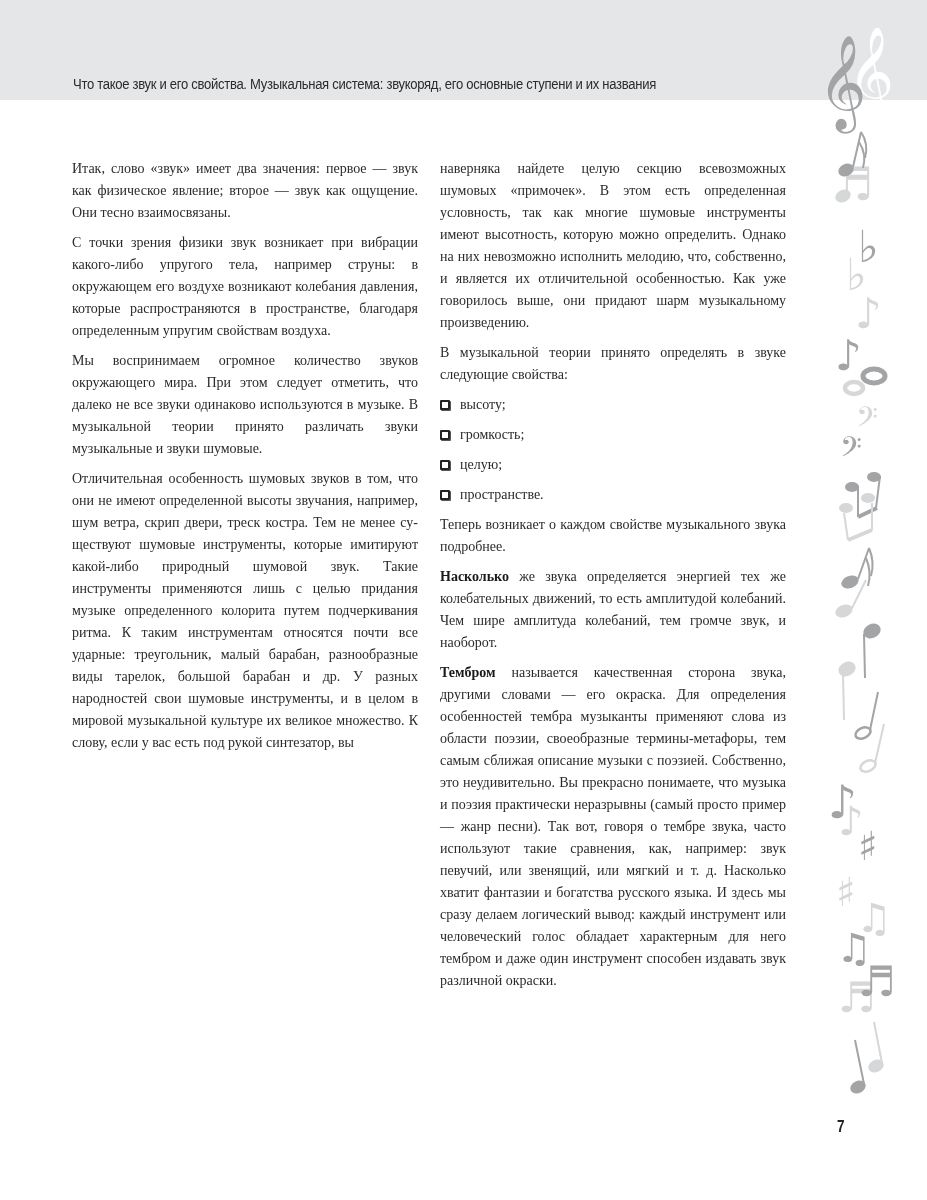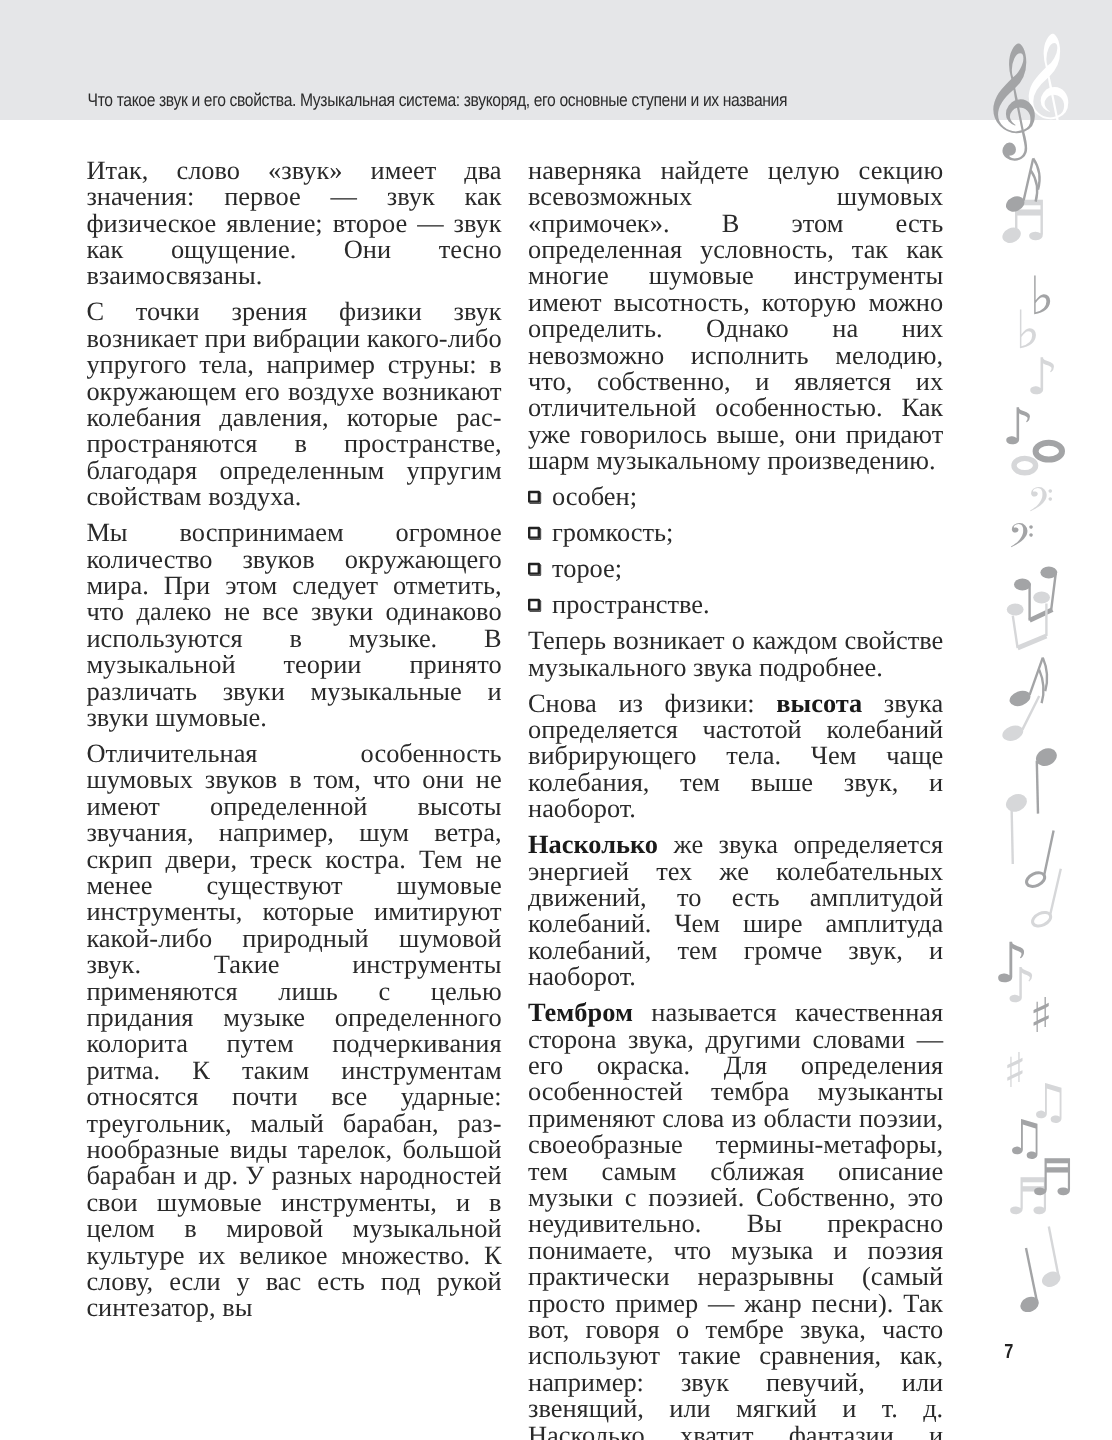--- a/index.html
+++ b/index.html
@@ -14,22 +14,22 @@
     background: #e5e6e8;
   }
   .header-title {
     position: absolute; left: 73px; top: 75px;
     font-family: "Liberation Sans", "DejaVu Sans", sans-serif;
     font-size: 15.2px; color: #2b2b2b; letter-spacing: -0.35px;
     transform: scaleX(0.86); transform-origin: left top;
     white-space: nowrap;
   }
   .column {
-    position: absolute; top: 131px; width: 346px;
-    font-size: 22px; line-height: 22px;
+    position: absolute; top: 158px; width: 346px;
+    font-size: 14px; line-height: 22px;
     text-align: justify; hyphens: manual;
   }
   .col-left { left: 72px; }
   .col-right { left: 440px; }
   .column p { margin: 0 0 8px 0; }
   .bullets { list-style: none; margin: 0 0 8px 0; padding: 0; }
   .bullets li { margin: 0 0 8px 0; display: flex; align-items: center; }
   .bullet-box {
     display: inline-block; width: 10px; height: 10px;
     border: 2px solid #222; border-radius: 1px; margin-right: 10px;
@@ -52,40 +52,40 @@
 
 <div class="column col-left">
   <p>Итак, слово «звук» имеет два значения: пер­вое — звук как физическое явление; второе — звук как ощущение. Они тесно взаимосвя­заны.</p>
   <p>С точки зрения физики звук возникает при вибрации какого-либо упругого тела, напри­мер струны: в окружающем его воздухе воз­никают колебания давления, которые рас­пространяются в пространстве, благодаря определенным упругим свойствам воздуха.</p>
   <p>Мы воспринимаем огромное количество зву­ков окружающего мира. При этом следует отметить, что далеко не все звуки одинаково используются в музыке. В музыкальной те­ории принято различать звуки музыкальные и звуки шумовые.</p>
   <p>Отличительная особенность шумовых зву­ков в том, что они не имеют определенной высоты звучания, например, шум ветра, скрип двери, треск костра. Тем не менее су­ществуют шумовые инструменты, которые имитируют какой-либо природный шумо­вой звук. Такие инструменты применяются лишь с целью придания музыке определен­ного колорита путем подчеркивания ритма. К таким инструментам относятся почти все ударные: треугольник, малый барабан, раз­нообразные виды тарелок, большой барабан и др. У разных народностей свои шумовые инструменты, и в целом в мировой музыкаль­ной культуре их великое множество. К сло­ву, если у вас есть под рукой синтезатор, вы</p>
 </div>
 
 <div class="column col-right">
   <p>наверняка найдете целую секцию всевоз­можных шумовых «примочек». В этом есть определенная условность, так как многие шумовые инструменты имеют высотность, которую можно определить. Однако на них невозможно исполнить мелодию, что, собст­венно, и является их отличительной особен­ностью. Как уже говорилось выше, они при­дают шарм музыкальному произведению.</p>
+  <p>В музыкальной теории принято определять в звуке следующие свойства:</p>
   <ul class="bullets">
     <li>
         <span class="bullet-box"></span>
-        <span>особен;</span>
+        <span>высоту;</span>
       </li>
     <li>
         <span class="bullet-box"></span>
         <span>громкость;</span>
       </li>
     <li>
         <span class="bullet-box"></span>
-        <span>торое;</span>
+        <span>целую;</span>
       </li>
     <li>
         <span class="bullet-box"></span>
         <span>пространстве.</span>
       </li>
   </ul>
   <p>Теперь возникает о каждом свойстве музы­кального звука подробнее.</p>
-  <p><span>Снова из физики: </span><b>высота</b><span> звука определяется частотой колебаний вибрирующего тела. Чем чаще колебания, тем выше звук, и наоборот.</span></p>
   <p><b>Насколько</b><span> же звука определяется энергией тех же колебательных движений, то есть ам­плитудой колебаний. Чем шире амплитуда колебаний, тем громче звук, и наоборот.</span></p>
   <p><b>Тембром</b><span> называется качественная сторона звука, другими словами — его окраска. Для определения особенностей тембра музы­канты применяют слова из области поэзии, своеобразные термины-метафоры, тем са­мым сближая описание музыки с поэзией. Собственно, это неудивительно. Вы прекрас­но понимаете, что музыка и поэзия практи­чески неразрывны (самый просто пример — жанр песни). Так вот, говоря о тембре звука, часто используют такие сравнения, как, на­пример: звук певучий, или звенящий, или мягкий и т. д. Насколько хватит фантазии и богатства русского языка. И здесь мы сра­зу делаем логический вывод: каждый ин­струмент или человеческий голос обладает характерным для него тембром и даже один инструмент способен издавать звук различ­ной окраски.</span></p>
 </div>
 
 <svg class="deco" viewBox="812 0 115 1120" width="115" height="1120">
   <g font-family="DejaVu Sans, sans-serif">
     <text x="848" y="98" font-size="78" fill="#ffffff">𝄞</text>
     <text x="818" y="110" font-size="82" fill="#a3a4a6">𝄞</text>
   </g>
   <g>

